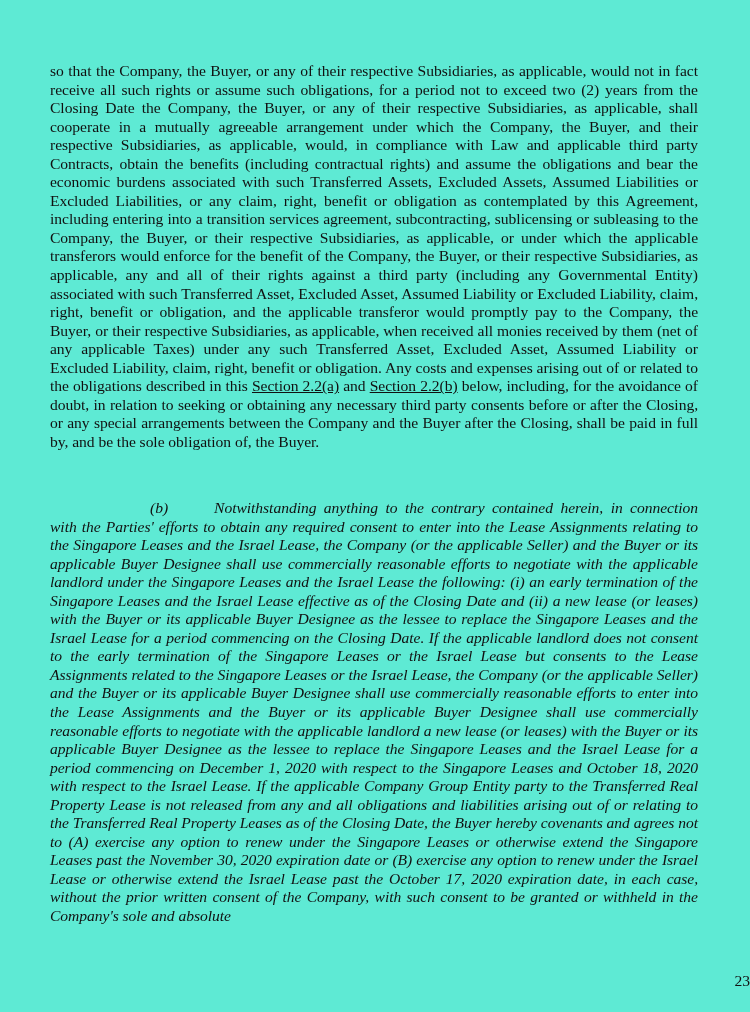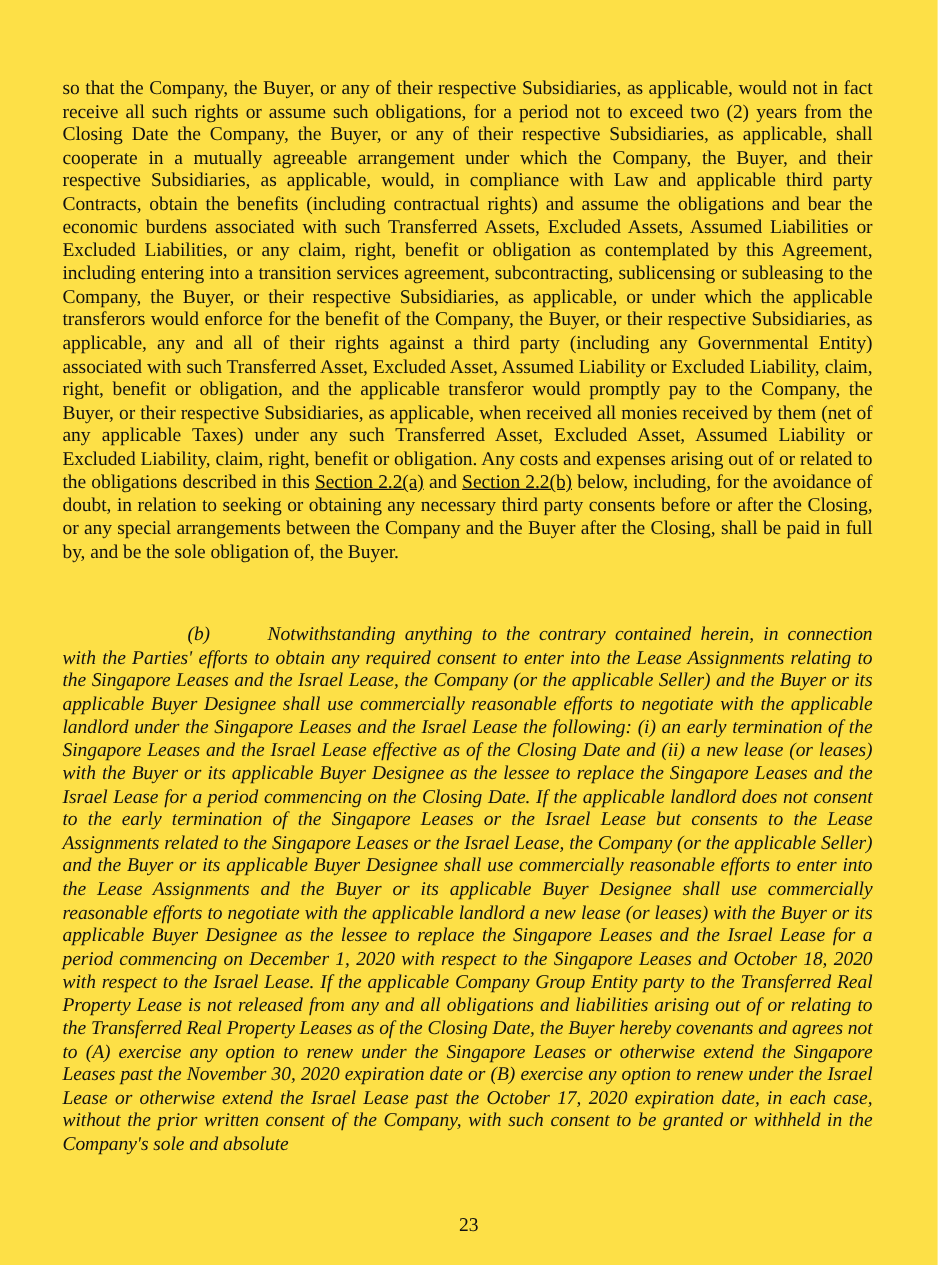--- a/index.html
+++ b/index.html
@@ -14,21 +14,21 @@
       overflow: hidden;
       font-family: "Liberation Serif", "DejaVu Serif", serif;
       color: #111111;
     }
     .page {
       position: absolute;
       left: 0;
       top: 0;
       width: 750px;
       height: 1012px;
-      background: #fde047;
+      background: #5eead4;
     }
     .body-text {
       position: absolute;
       left: 50px;
       width: 648px;
       font-size: 15.6px;
       line-height: 18.55px;
       text-align: justify;
       text-align-last: auto;
       letter-spacing: -0.05px;
@@ -46,21 +46,21 @@
       width: 46px;
     }
     .ref {
       text-decoration: underline;
     }
     .page-number {
       position: absolute;
       top: 972px;
       left: 0;
       width: 750px;
-      text-align: center;
+      text-align: right;
       font-size: 15.6px;
     }
   </style>
 </head>
 <body>
 
 <div class="page">
 
   <div class="body-text para-a"><span>so that the Company, the Buyer, or any of their respective Subsidiaries, as applicable, would not in fact receive all such rights or assume such obligations, for a period not to exceed two (2) years from the Closing Date the Company, the Buyer, or any of their respective Subsidiaries, as applicable, shall cooperate in a mutually agreeable arrangement under which the Company, the Buyer, and their respective Subsidiaries, as applicable, would, in compliance with Law and applicable third party Contracts, obtain the benefits (including contractual rights) and assume the obligations and bear the economic burdens associated with such Transferred Assets, Excluded Assets, Assumed Liabilities or Excluded Liabilities, or any claim, right, benefit or obligation as contemplated by this Agreement, including entering into a transition services agreement, subcontracting, sublicensing or subleasing to the Company, the Buyer, or their respective Subsidiaries, as applicable, or under which the applicable transferors would enforce for the benefit of the Company, the Buyer, or their respective Subsidiaries, as applicable, any and all of their rights against a third party (including any Governmental Entity) associated with such Transferred Asset, Excluded Asset, Assumed Liability or Excluded Liability, claim, right, benefit or obligation, and the applicable transferor would promptly pay to the Company, the Buyer, or their respective Subsidiaries, as applicable, when received all monies received by them (net of any applicable Taxes) under any such Transferred Asset, Excluded Asset, Assumed Liability or Excluded Liability, claim, right, benefit or obligation.  Any costs and expenses arising out of or related to the obligations described in this </span><span class="ref">Section 2.2(a)</span><span> and </span><span class="ref">Section 2.2(b)</span><span> below, including, for the avoidance of doubt, in relation to seeking or obtaining any necessary third party consents before or after the Closing, or any special arrangements between the Company and the Buyer after the Closing, shall be paid in full by, and be the sole obligation of, the Buyer.</span></div>
 

